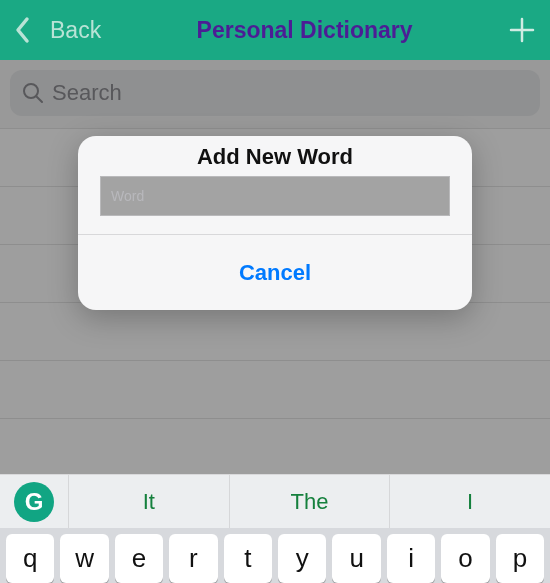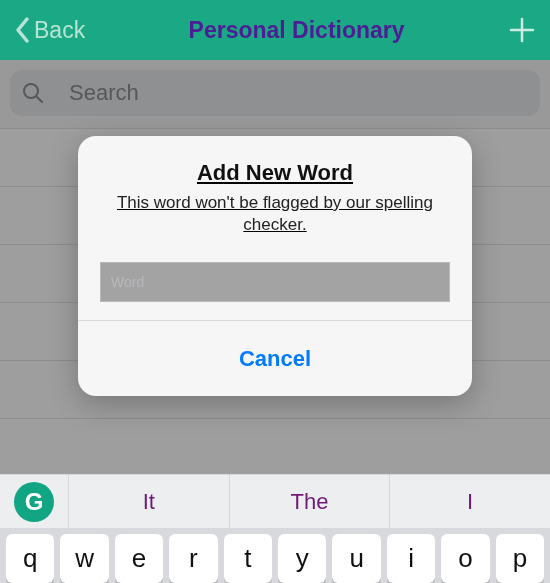--- a/index.html
+++ b/index.html
@@ -8,42 +8,42 @@
   
   .nav {
     height: 60px;
     background: #1aa984;
     display: flex;
     align-items: center;
     justify-content: space-between;
     padding: 0 14px;
     color: #cfece3;
   }
-  .nav-left { display: flex; align-items: center; gap: 2px; cursor: pointer; }
+  .nav-left { display: flex; align-items: center; gap: 18px; cursor: pointer; }
   .nav-left .chev { width: 18px; height: 28px; }
   .nav-left .chev svg { display:block; }
   .nav-left .back-text { font-size: 23px; color: #b9e3d6; }
   .nav-title { font-size: 23px; font-weight: 600; color: #4c1d95; flex: 1; text-align: center; }
   .nav-right { width: 28px; height: 28px; cursor: pointer; }
   .nav-right svg { display:block; }
 
   
   .searchbar-wrap {
     padding: 10px 10px 12px 10px;
     background: #f7f7f7;
     border-bottom: 1px solid #e5e5e5;
   }
   .searchbar {
     height: 46px;
     background: #e7e8ea;
     border-radius: 12px;
     display: flex;
     align-items: center;
     padding: 0 12px;
-    gap: 25px;
+    gap: 8px;
   }
   .searchbar .mag { width: 22px; height: 22px; }
   .searchbar input {
     border: none; background: transparent; outline: none;
     font-size: 22px; color: #333; width: 100%;
   }
   .searchbar input::placeholder { color: #8e8e93; }
 
   
   .list {
@@ -68,23 +68,22 @@
     position: absolute;
     left: 78px;
     top: 136px;
     width: 394px;
     background: #f6f6f7;
     border-radius: 18px;
     box-shadow: 0 8px 30px rgba(0,0,0,0.25);
     overflow: hidden;
   }
   .dialog .content {
-    padding: 24px 22px 18px 22px;
+    padding: 8px 22px 18px 22px;
     text-align: center;
-    text-decoration: underline;
   }
   .dialog .title {
     font-size: 22px;
     font-weight: 700;
     color: #111;
     margin-bottom: 6px;
   }
   .dialog .subtitle {
     font-size: 17px;
     color: #222;
@@ -134,21 +133,21 @@
     width: 40px; height: 40px;
     border-radius: 50%;
     background: #11a583;
     margin: 7px 14px;
     display: flex; align-items: center; justify-content: center;
     color: #fff; font-size: 24px; font-weight: 600;
   }
   .suggest .sugg {
     flex: 1;
     display: flex; align-items: center; justify-content: center;
-    font-size: 22px; color: #701a75;
+    font-size: 22px; color: #15803d;
     border-left: 1px solid #d6d7d9;
     cursor: pointer;
   }
 
   
   .kbrow {
     position: absolute;
     left: 0; top: 528px;
     width: 550px;
     height: 55px;
@@ -209,21 +208,20 @@
   <div class="row"></div>
   <div class="row"></div>
   <div class="row"></div>
 </div>
 
 <div class="dim"></div>
 
 <div class="dialog">
   <div class="content">
     <div class="title">Add New Word</div>
-    <div class="subtitle">This word won't be flagged by our spelling checker.</div>
     <input class="input" type="text" placeholder="Word" style="">
   </div>
   <div class="buttons">
     <div class="btn bold">Cancel</div>
   </div>
 </div>
 
 <div class="suggest">
   <div class="g-circle">G</div>
   <div class="sugg">It</div>

